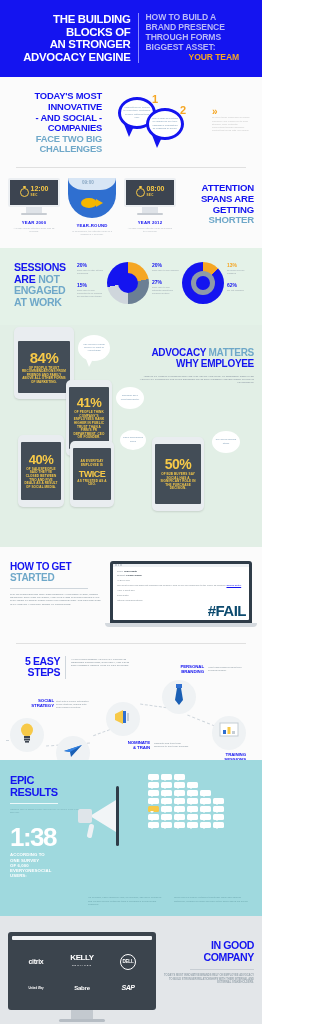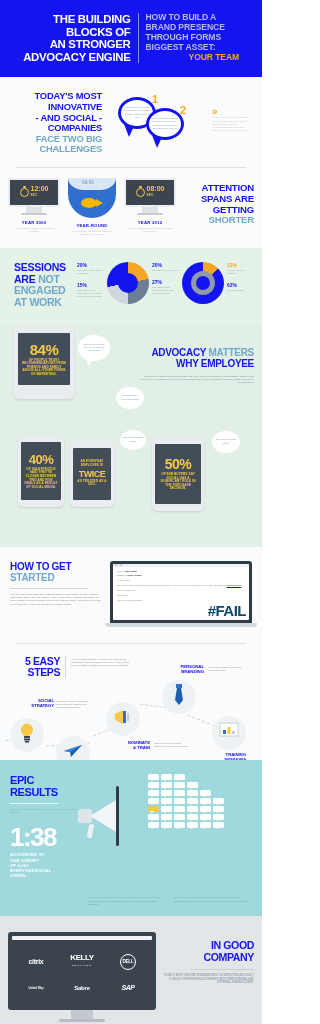--- a/index.html
+++ b/index.html
@@ -398,38 +398,44 @@
             <div class="stat-txt">are not engaged</div>
           </div>
         </div>
       </div>
     </div>
   </div>
 
   <div class="sec sec-mint2 s4">
 
     <div class="device" style="left:14px; top:2px; width:60px; height:72px;">
-      <div class="dev-screen" style="left:4px; top:6px; right:4px; height:52px;">
+      <div class="dev-screen" style="left:4px; top:14px; right:4px; height:52px;">
         <div class="big-pct" style="font-size:15px;">84%</div>
         <div class="small-cap">OF PEOPLE TRUST RECOMMENDATIONS FROM FRIENDS AND FAMILY ABOVE ALL OTHER FORMS OF MARKETING.</div>
       </div>
     </div>
     <div class="wbub" style="left:78px; top:10px; width:32px; height:26px;">
       <span>The Nielsen Global Survey of Trust in Advertising</span>
     </div>
     <div class="wbub-tail" style="left:86px; top:34px;"></div>
 
     <div class="why-head">
       <div>
         <span>ADVOCACY </span><span class="lt">MATTERS</span>
       </div>
       <div>WHY EMPLOYEE</div>
     </div>
     <div class="why-sub">HUMAN-TO-HUMAN CONNECTIONS ARE THE HEART AND SOUL OF BUSINESS. EMPLOYEE ADVOCACY CONNECTS THE DOTS BETWEEN TEAM ENGAGEMENT AND BRANDED THOUGHT LEADERSHIP.</div>
 
+    <div class="device" style="left:66px; top:55px; width:46px; height:76px;">
+      <div class="dev-screen" style="left:3px; top:7px; right:3px; height:62px;">
+        <div class="big-pct" style="font-size:13px;">41%</div>
+        <div class="small-cap">OF PEOPLE THINK COMPANY'S EMPLOYEES RANK HIGHER IN PUBLIC TRUST THAN A FIRM'S PR DEPARTMENT, CEO OR FOUNDER.</div>
+      </div>
+    </div>
     <div class="wbub" style="left:116px; top:62px; width:28px; height:22px;">
       <span>Edelman 2017 Trust Barometer</span>
     </div>
 
     <div class="device" style="left:18px; top:110px; width:46px; height:72px;">
       <div class="dev-screen" style="left:3px; top:7px; right:3px; height:58px;">
         <div class="big-pct" style="font-size:13px;">40%</div>
         <div class="small-cap">OF SALESPEOPLE SAID THEY'VE CLOSED BETWEEN TWO AND FIVE DEALS AS A RESULT OF SOCIAL MEDIA.</div>
       </div>
     </div>

